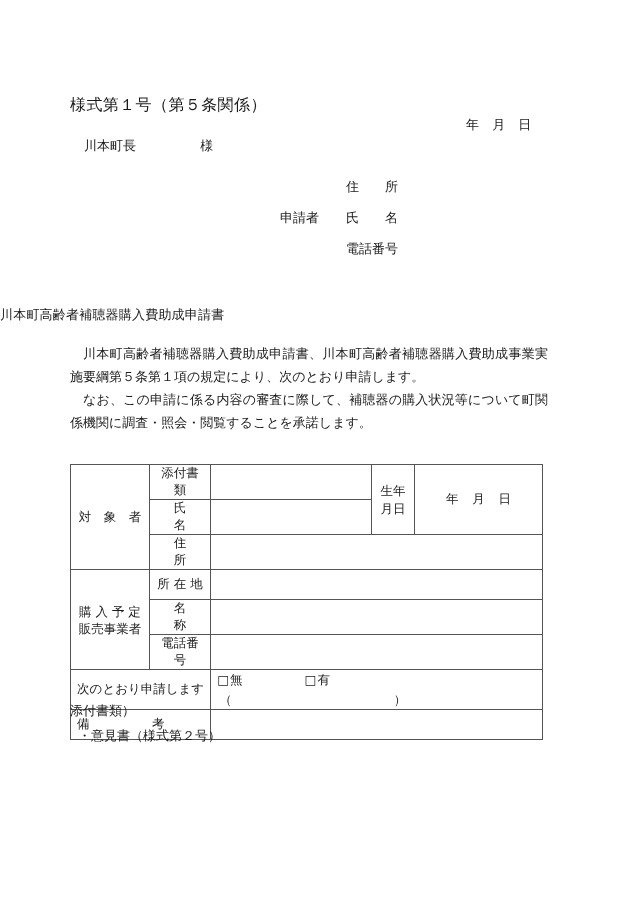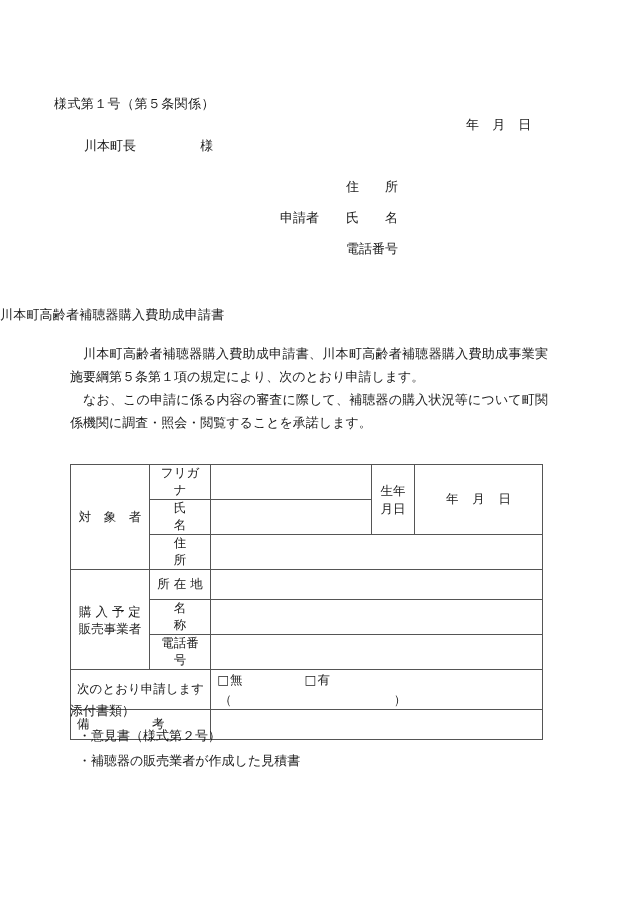--- a/index.html
+++ b/index.html
@@ -20,23 +20,23 @@
     position: absolute;
     inset: 0;
     width: 630px;
     height: 903px;
     overflow: hidden;
   }
 
   
   .form-no {
     position: absolute;
-    left: 54px;
+    left: 70px;
     top: 95px;
-    font-size: 13px;
+    font-size: 16px;
     letter-spacing: 0.4px;
     white-space: nowrap;
   }
   .date-line {
     position: absolute;
     left: 466px;
     top: 116px;
     font-size: 13px;
     white-space: nowrap;
   }
@@ -227,21 +227,21 @@
     <colgroup>
       <col class="c-main">
         <col class="c-sub">
         <col class="c-value">
         <col class="c-dobl">
         <col class="c-dobv">
     </colgroup>
     <tbody>
       <tr>
         <td rowspan="3" class="lbl-center">対　象　者</td>
-        <td class="lbl-center">フリガナ</td>
+        <td class="lbl-center">添付書類</td>
         <td class="cell-blank"></td>
         <td rowspan="2" class="dob-label">
           <span>生年</span><br>
           <span>月日</span>
         </td>
         <td rowspan="2">
           <div class="ymd">
             <span>年</span>
             <span>月</span>
             <span>日</span>
@@ -295,16 +295,15 @@
           <span class="lbl-spread">備　　　　　考</span>
         </td>
         <td colspan="3" class="cell-blank"></td>
       </tr>
     </tbody>
   </table>
 
   <div class="attachments">
     <div class="head">添付書類）</div>
     <div class="item">・意見書（様式第２号）</div>
-    <div class="item">・補聴器の販売業者が作成した見積書</div>
   </div>
 
 </div>
 
 </body></html>

